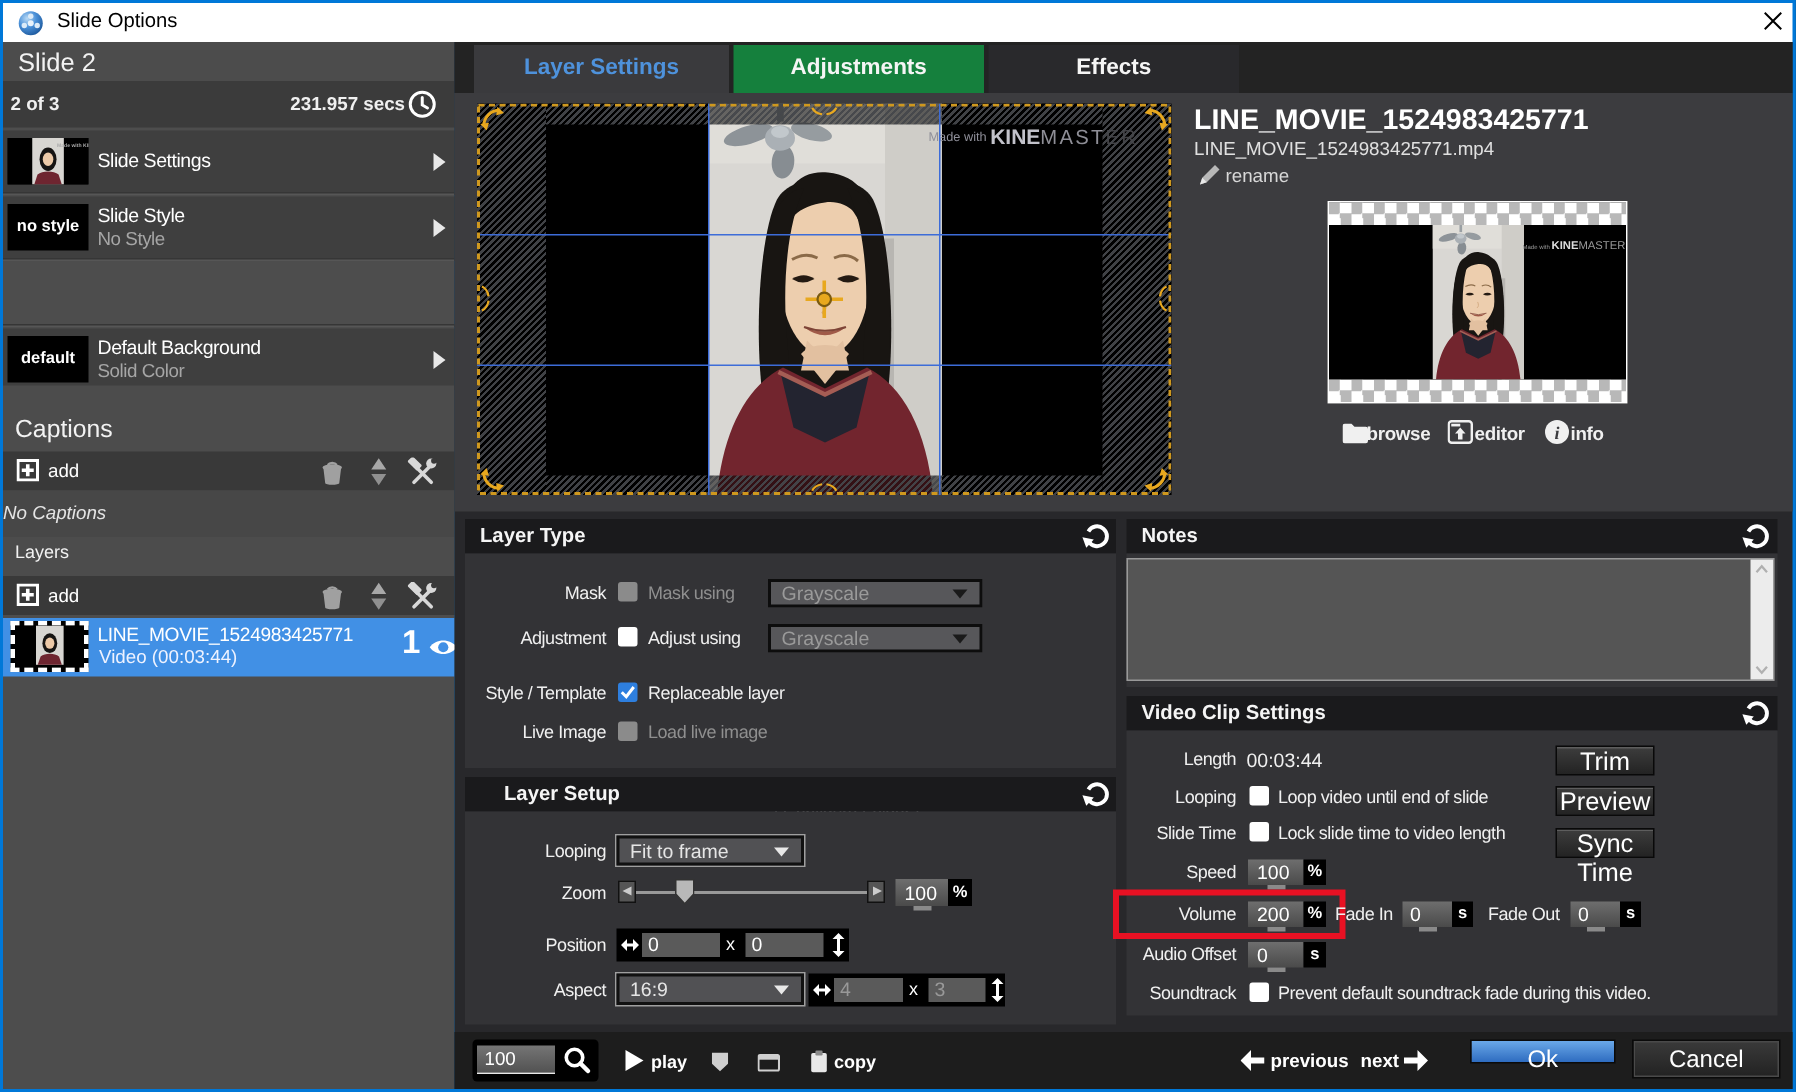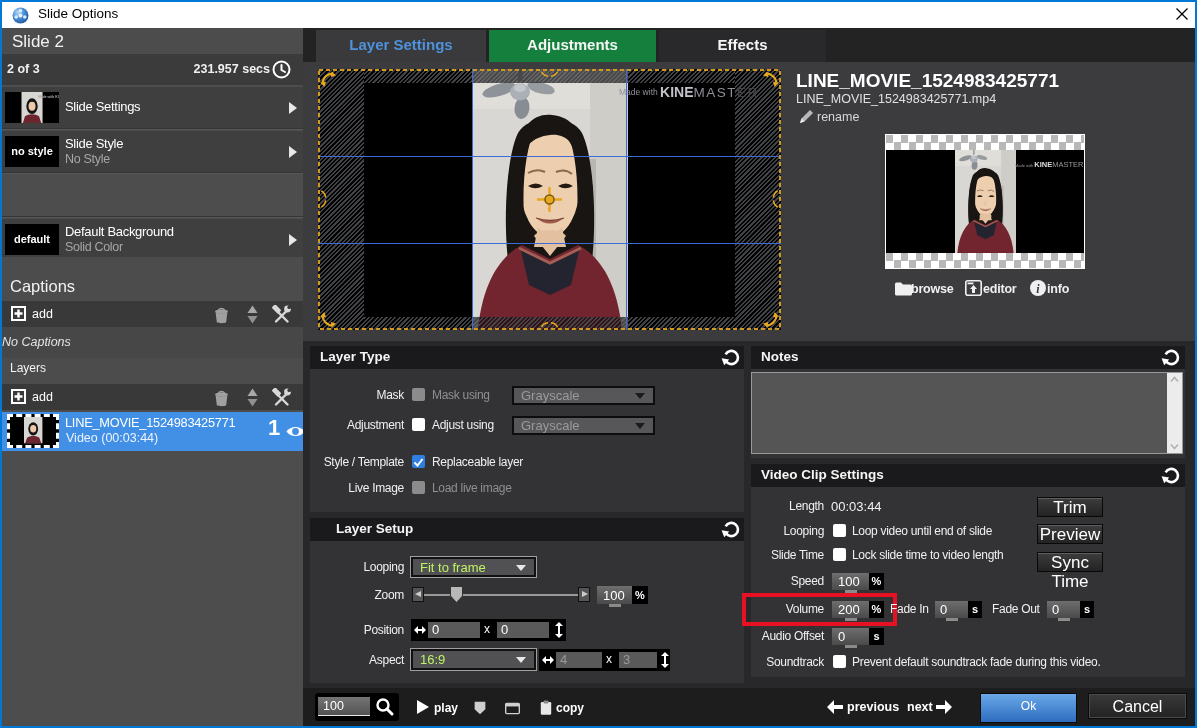--- a/index.html
+++ b/index.html
@@ -13,21 +13,21 @@
 .tt{color:#fff;font-size:13px;letter-spacing:-0.3px;}
 .st{color:#a6a6a6;font-size:12.5px;letter-spacing:-0.3px;}
 .thumb{position:absolute;left:3px;background:#000;color:#fff;font-size:11px;font-weight:bold;text-align:center;}
 .arr{position:absolute;right:6px;top:50%;margin-top:-6px;width:0;height:0;border-left:8px solid #e8e8e8;border-top:6px solid transparent;border-bottom:6px solid transparent;}
 .addrow{background:#393939;}
 .ph{background:#1a1a1c;color:#f5f5f5;font-size:13.5px;font-weight:bold;}
 .pb{background:#333336;}
 .lab{color:#f0f0f0;font-size:12px;letter-spacing:-0.3px;text-align:right;position:absolute;}
 .glab{color:#8f8f8f;font-size:12px;letter-spacing:-0.3px;position:absolute;}
 .dd{position:absolute;background:#57575a;border:2px solid #0d0d0d;color:#9a9a9a;font-size:13px;}
-.dden{position:absolute;background:#515154;border:2px solid #111;box-shadow:0 0 0 1px #9f9f9f;color:#bef264;font-size:13px;}
+.dden{position:absolute;background:#515154;border:2px solid #111;box-shadow:0 0 0 1px #9f9f9f;color:#e5e5e5;font-size:13px;}
 .cb{position:absolute;width:13px;height:13px;border-radius:2px;}
 .vbox{position:absolute;background:linear-gradient(#6e6e6e,#4a4a4a);color:#fff;font-size:13px;}
 .vbox:after{content:"";position:absolute;left:50%;margin-left:-6px;bottom:-3px;width:12px;height:3px;background:#8a8a8a;}
 .sfx{position:absolute;background:#000;color:#fff;font-size:11px;font-weight:bold;text-align:center;}
 .btn3d{position:absolute;background:linear-gradient(#3d3d3d,#232323);border:1px solid #090909;box-shadow:inset 0 1px 0 #5e5e5e;color:#fff;font-size:17px;text-align:center;}
 .hat{background:repeating-linear-gradient(135deg,rgba(66,68,72,0.97) 0 1.55px,rgba(0,0,0,0.55) 1.55px 3.1px);}
 .checker{background:repeating-conic-gradient(#ffffff 0 25%,#b8b8b8 0 50%);background-size:15px 15px;}
 </style></head>
 <body>
 <div id="win">
@@ -513,16 +513,16 @@
       </svg>
   <div class="abs" style="left:253px;top:673px;font-size:12px;font-weight:bold;color:#fff;">copy</div>
   <svg class="abs" style="left:524px;top:672px" width="16" height="14" viewBox="0 0 16 14">
         <path d="M7 0 L0 7 L7 14 V9 H16 V5 H7 Z" fill="#fff"></path>
       </svg>
   <div class="abs" style="left:544px;top:672px;font-size:12.5px;font-weight:bold;color:#fff;">previous</div>
   <div class="abs" style="left:604px;top:672px;font-size:12.5px;font-weight:bold;color:#fff;">next</div>
   <svg class="abs" style="left:633px;top:672px" width="16" height="14" viewBox="0 0 16 14">
         <path d="M9 0 L16 7 L9 14 V9 H0 V5 H9 Z" fill="#fff"></path>
       </svg>
-  <div class="abs" style="left:677px;top:665px;width:97px;height:30px;background:linear-gradient(#6aa8e8,#2e6cc0);border:1px solid #0a0a0a;color:#fff;font-size:12px;text-align:center;line-height:25px;">Ok</div>
+  <div class="abs" style="left:677px;top:665px;width:97px;height:16px;background:linear-gradient(#6aa8e8,#2e6cc0);border:1px solid #0a0a0a;color:#fff;font-size:16px;text-align:center;line-height:25px;">Ok</div>
   <div class="abs" style="left:785px;top:665px;width:99px;height:26px;background:linear-gradient(#3a3a3a,#222);border:1px solid #0a0a0a;box-shadow:0 0 0 1px #4a4a4a inset;color:#fff;font-size:16px;text-align:center;line-height:25px;">Cancel</div>
 </div>
 </div>
 
 </body></html>

